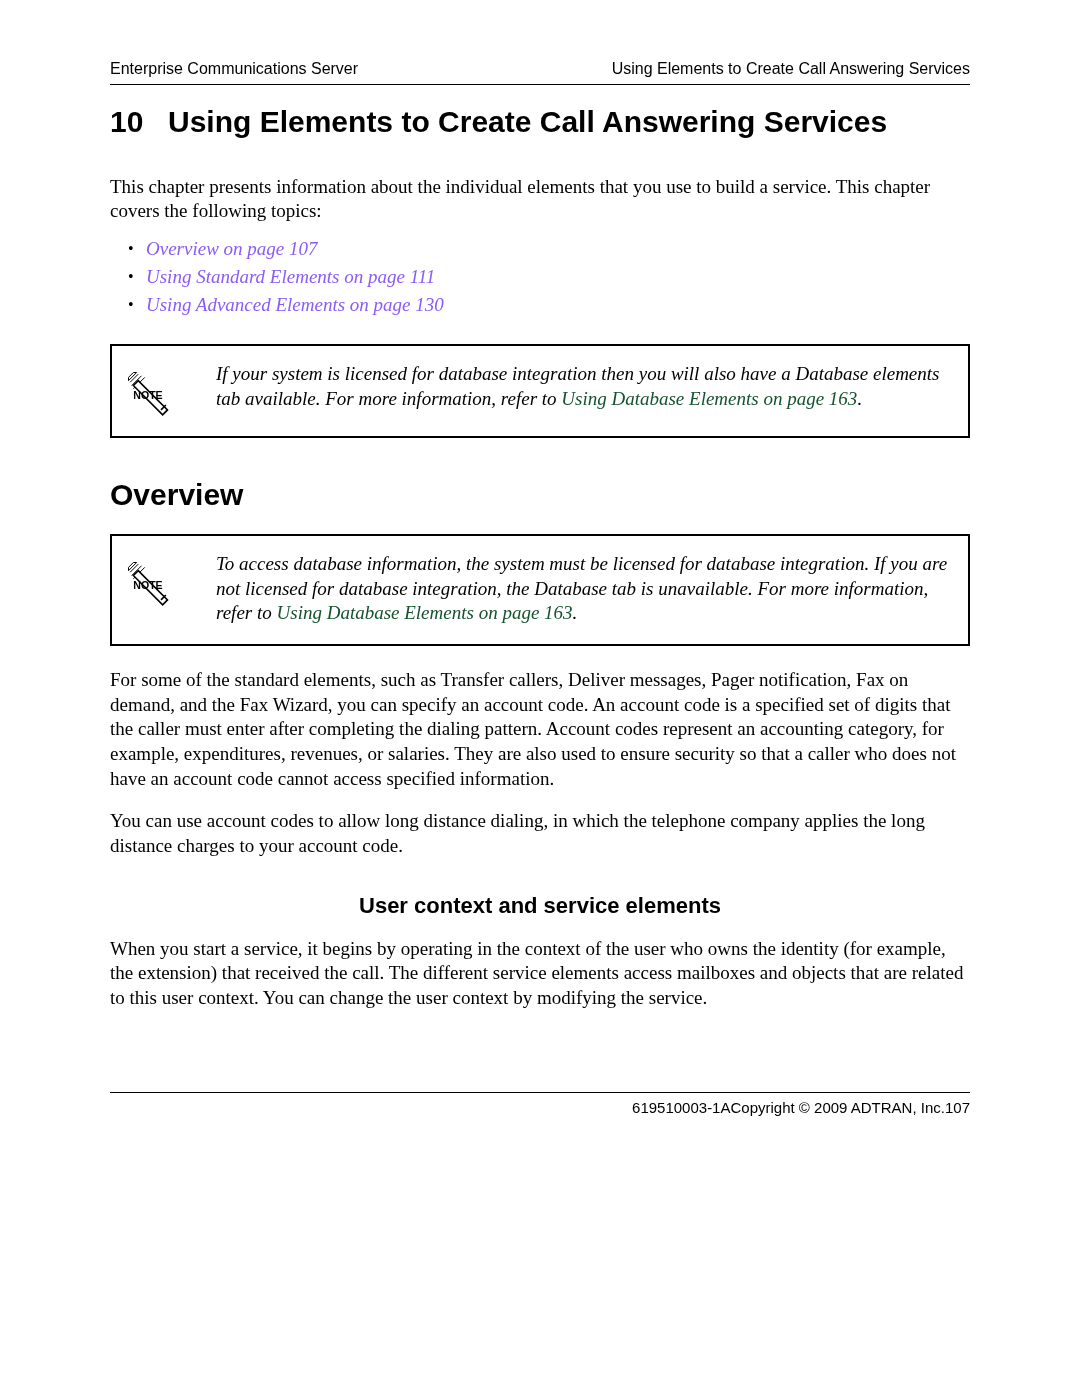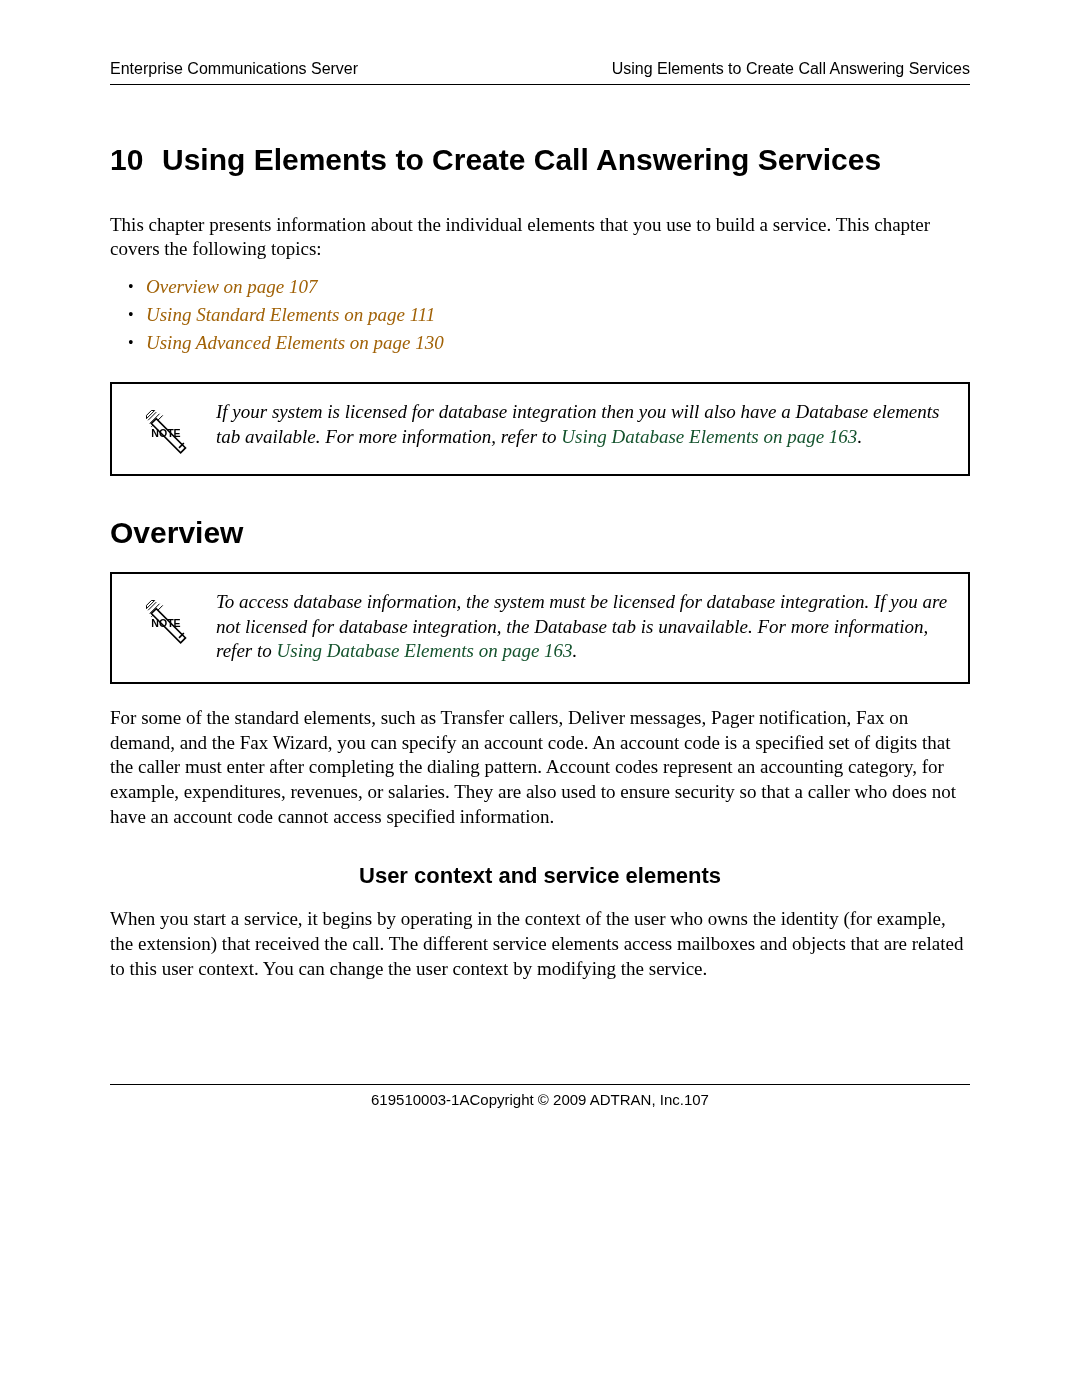--- a/index.html
+++ b/index.html
@@ -21,23 +21,24 @@
     justify-content: space-between;
     font-family: Arial, Helvetica, sans-serif;
     font-size: 16px;
     padding-bottom: 6px;
     border-bottom: 1.5px solid #000;
   }
   .chapter-title {
     font-family: Arial, Helvetica, sans-serif;
     font-weight: bold;
     font-size: 30px;
-    margin-top: 56px;
+    margin-top: 18px;
     line-height: 1.25;
     display: flex;
+    gap: 6px;
   }
   .chapter-num {
     display: inline-block;
     min-width: 52px;
   }
   .chapter-text {
     display: inline-block;
   }
   .para {
     font-size: 19px;
@@ -55,40 +56,40 @@
     margin-top: 6px;
     font-size: 19px;
   }
   .toc-bullet {
     display: inline-block;
     width: 18px;
     font-size: 16px;
     line-height: 22px;
   }
   .toc-link {
-    color: #a16207;
+    color: #8b5cf6;
     font-style: italic;
     cursor: pointer;
   }
   .note-box {
     border: 2px solid #000;
     margin-top: 28px;
     padding: 16px 18px 18px 10px;
     display: flex;
     align-items: flex-start;
     gap: 24px;
     font-style: italic;
     font-size: 19px;
     line-height: 1.3;
   }
   .note-icon-wrap {
     flex: 0 0 70px;
     display: flex;
     flex-direction: column;
-    align-items: flex-end;
+    align-items: flex-start;
     padding-top: 4px;
   }
   .note-icon-wrap svg { width: 52px; height: 52px; }
   .note-body { flex: 1; }
   .note-body .link {
     color: #14532d;
     font-style: italic;
     cursor: pointer;
   }
   h2.section {
@@ -101,27 +102,27 @@
     font-family: Arial, Helvetica, sans-serif;
     font-weight: bold;
     font-size: 22px;
     margin: 34px 0 12px 0;
     text-align: center;
   }
   .footer {
     position: absolute;
     left: 110px;
     right: 110px;
-    bottom: 48px;
+    bottom: 40px;
     border-top: 1.5px solid #000;
     padding-top: 6px;
     font-family: Arial, Helvetica, sans-serif;
     font-size: 15px;
     display: flex;
-    justify-content: center;
+    justify-content: flex-end;
   }
   .link { color: #0a3fd5; cursor: pointer; }
 </style>
 </head>
 <body>
 
 <div class="page">
 
   <div class="running-head">
     <span>Enterprise Communications Server</span>
@@ -179,20 +180,21 @@
         </g>
         <text x="32" y="40" text-anchor="middle" font-family="Arial" font-weight="bold" font-size="13" fill="#000" font-style="normal">NOTE</text>
       </svg>
     </div>
     <div class="note-body">
       <span>To access database information, the system must be licensed for database integration. If you are not licensed for database integration, the Database tab is unavailable. For more information, refer to </span><span class="link">Using Database Elements on page 163</span><span>.</span>
     </div>
   </div>
 
   <div class="para tight" style="margin-top:22px;">For some of the standard elements, such as Transfer callers, Deliver messages, Pager notification, Fax on demand, and the Fax Wizard, you can specify an account code. An account code is a specified set of digits that the caller must enter after completing the dialing pattern. Account codes represent an accounting category, for example, expenditures, revenues, or salaries. They are also used to ensure security so that a caller who does not have an account code cannot access specified information.</div>
+  <div class="para tight">You can use account codes to allow long distance dialing, in which the telephone company applies the long distance charges to your account code.</div>
 
   <h3 class="subsection">User context and service elements</h3>
   <div class="para tight">When you start a service, it begins by operating in the context of the user who owns the identity (for example, the extension) that received the call. The different service elements access mailboxes and objects that are related to this user context. You can change the user context by modifying the service.</div>
 
   <div class="footer">
     <span>619510003-1A</span>
     <span>Copyright © 2009 ADTRAN, Inc.</span>
     <span>107</span>
   </div>
 

